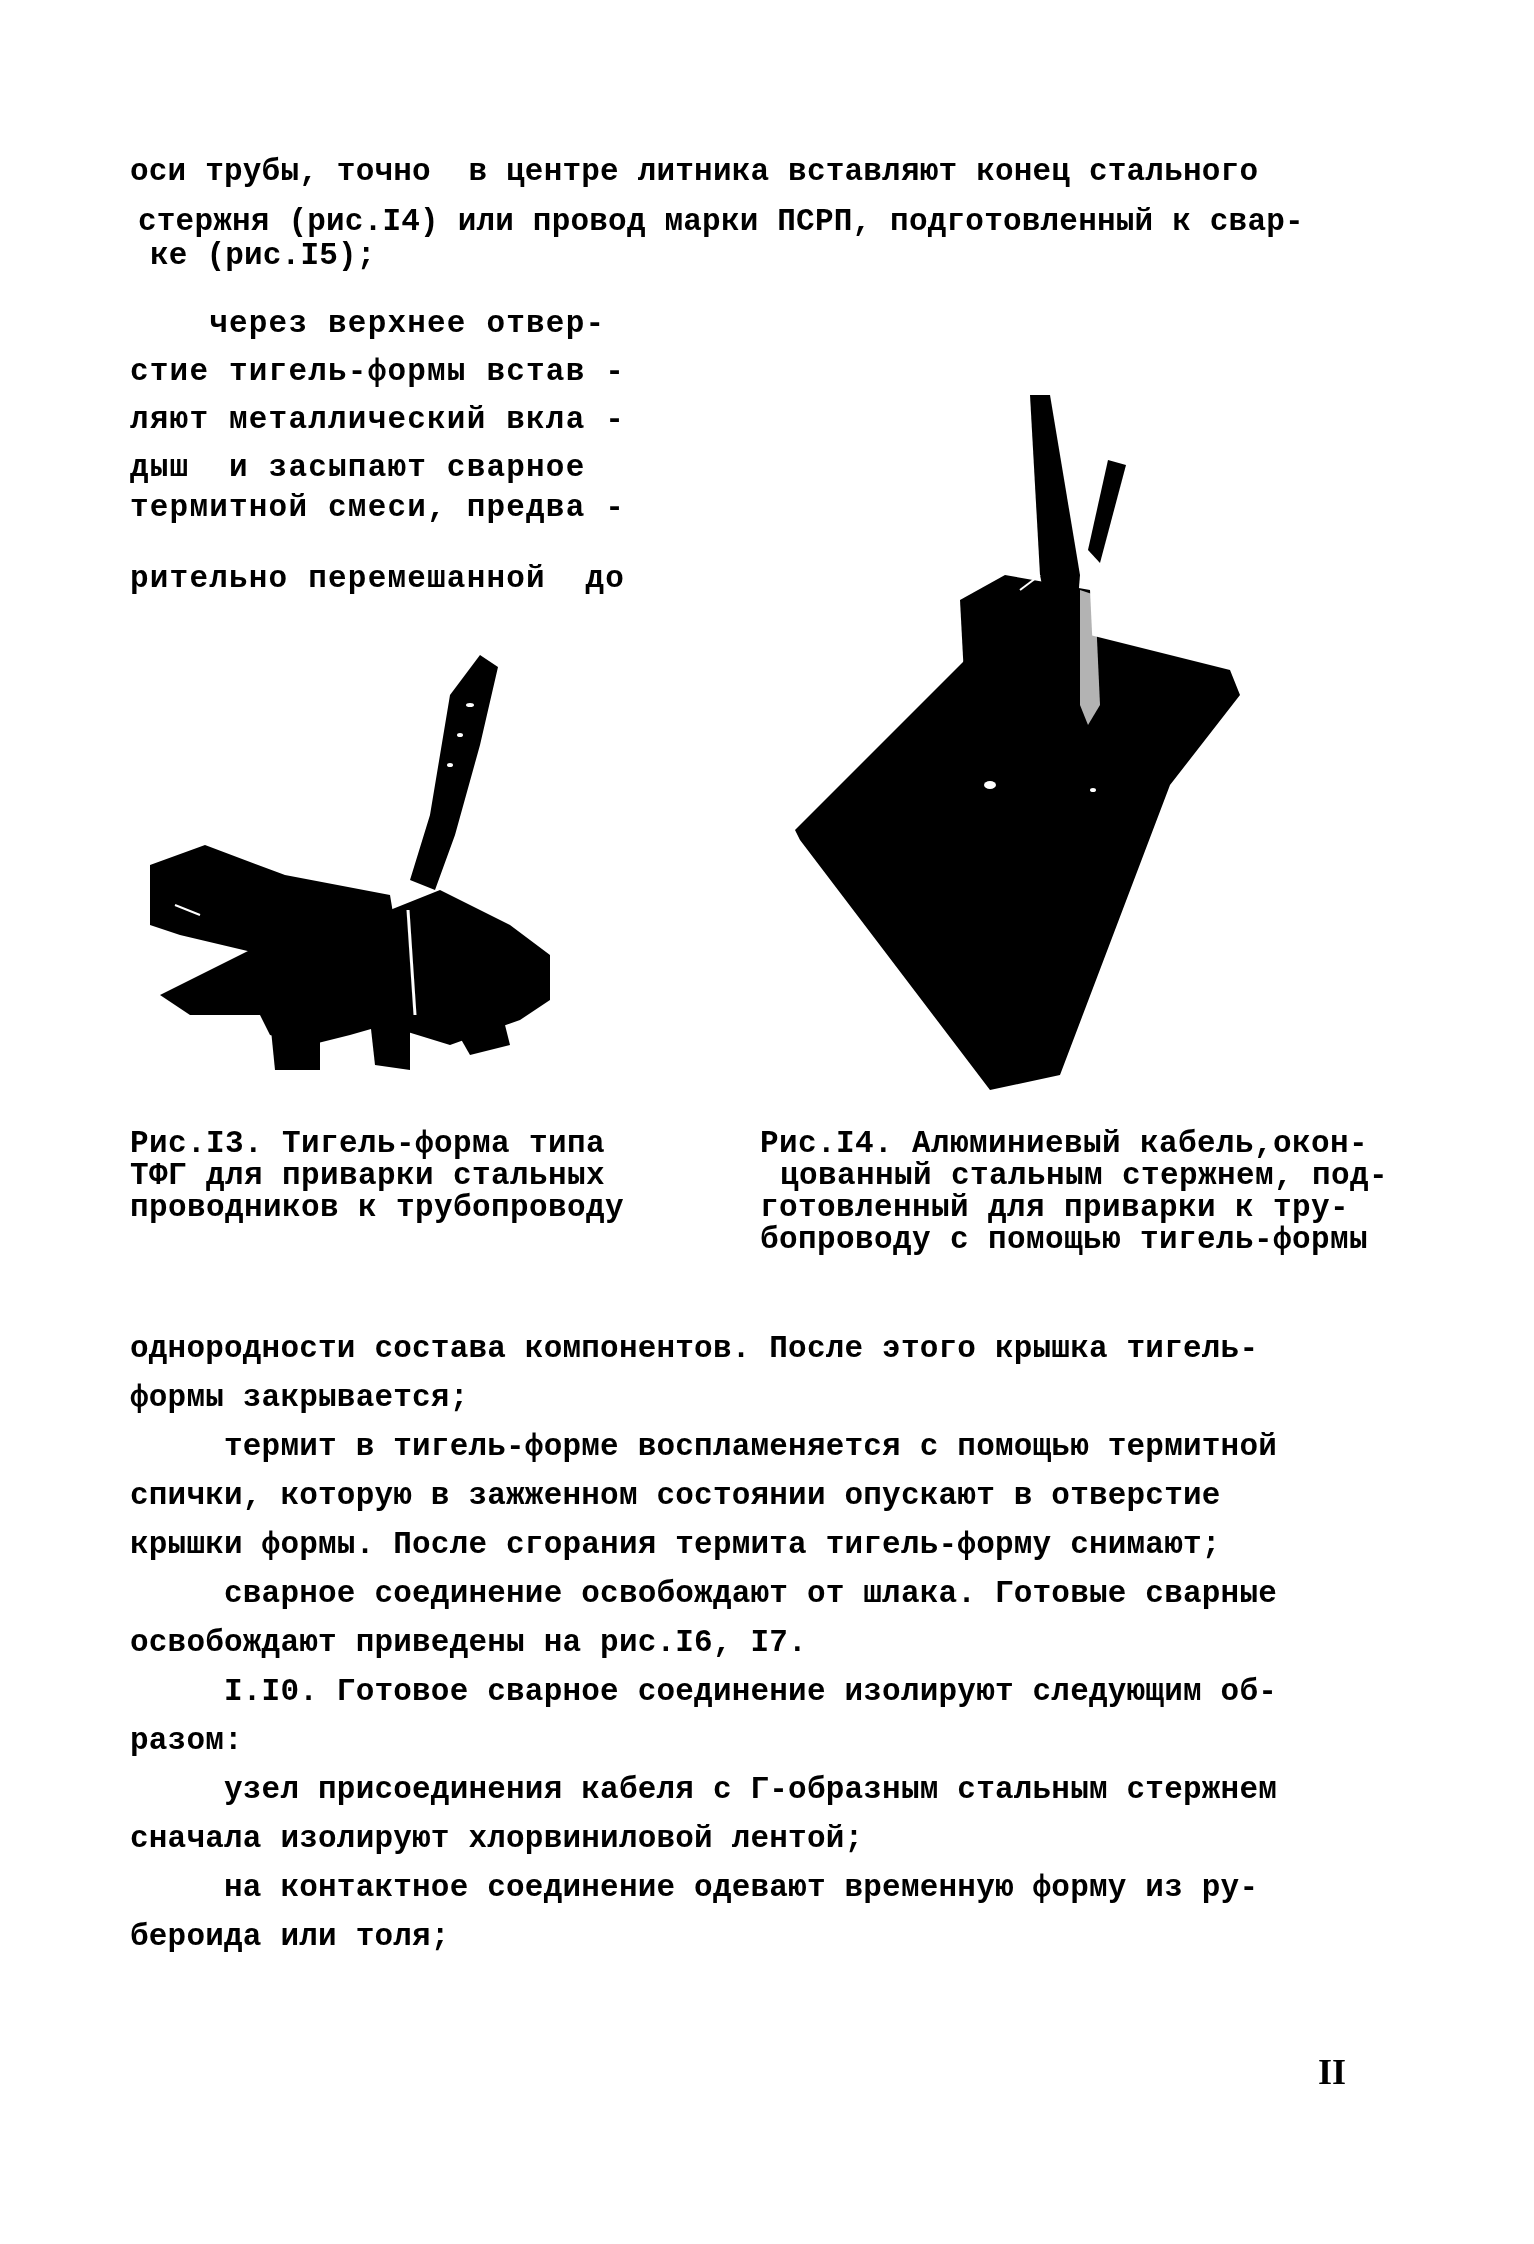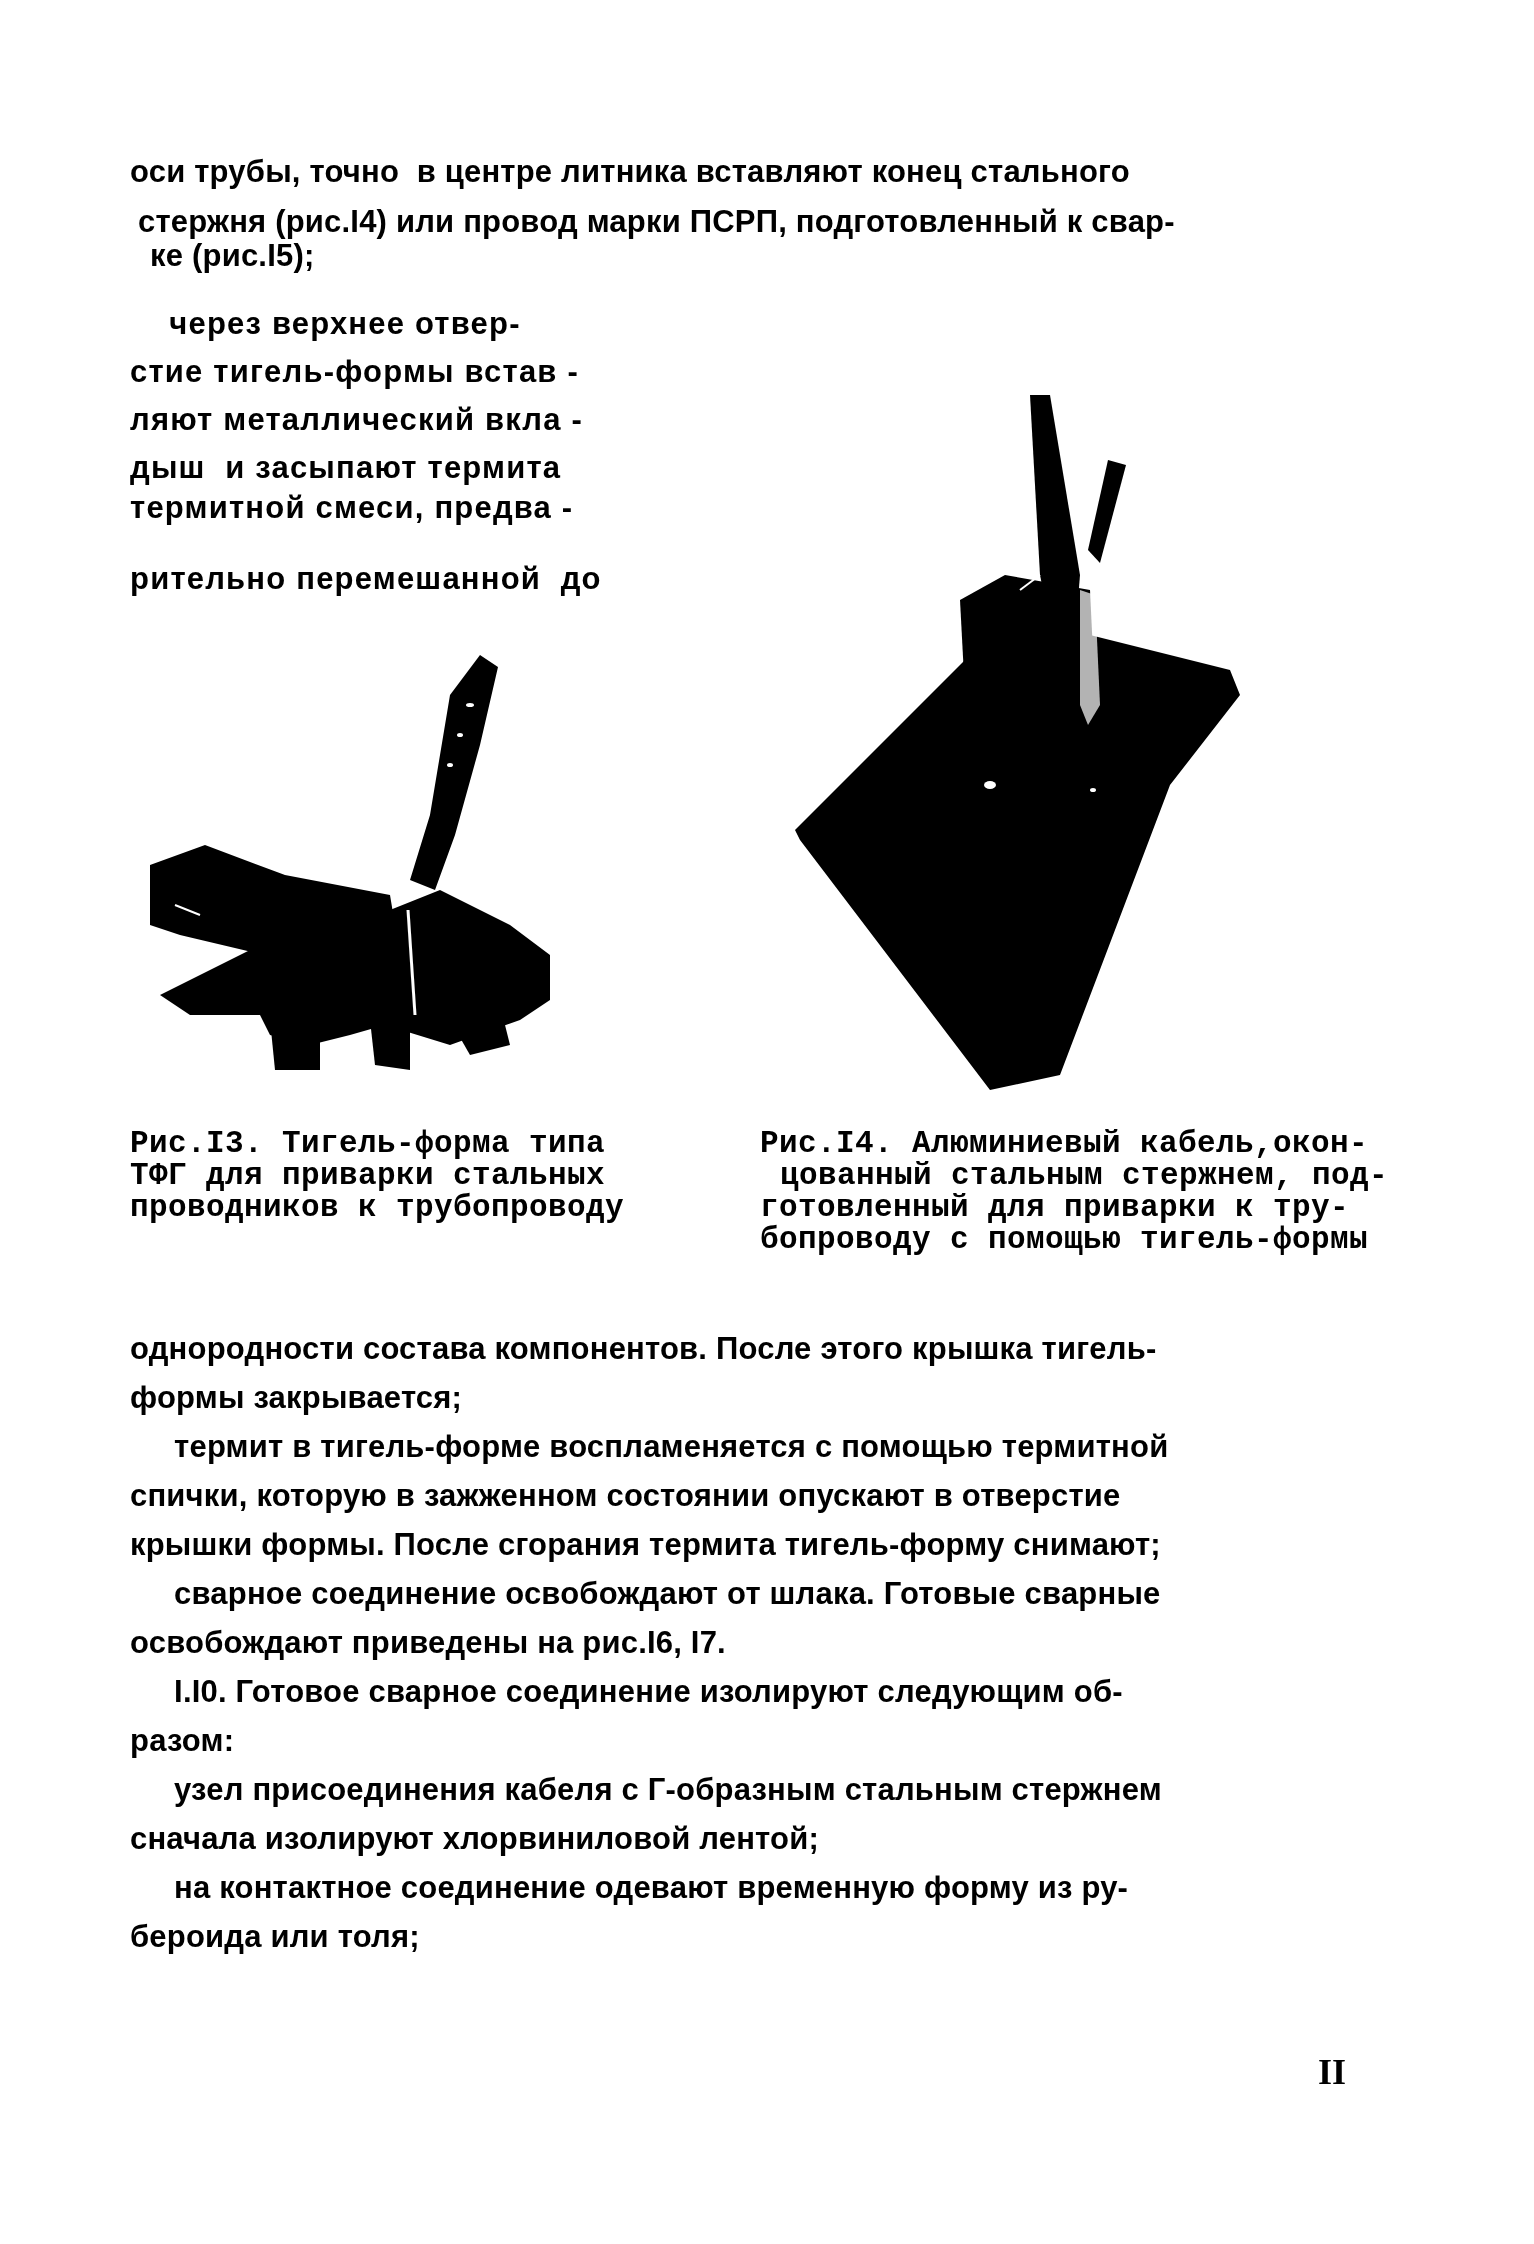--- a/index.html
+++ b/index.html
@@ -1,35 +1,35 @@
 <!DOCTYPE html>
 <html><head>
 <meta charset="utf-8">
 <style>
   html, body { margin: 0; padding: 0; background: #ffffff; }
   body { width: 1534px; height: 2244px; position: relative; overflow: hidden; color: #000; }
-  .txt { position: absolute; font-family: Liberation Sans, sans-serif; font-weight: bold; white-space: pre; line-height: 1; }
+  .txt { position: absolute; font-family: Liberation Mono, monospace; font-weight: bold; white-space: pre; line-height: 1; }
   .body-line { font-size: 31px; letter-spacing: 0.2px; }
   .col-line { font-size: 31px; letter-spacing: 1.2px; }
   .cap-line { font-family: "Liberation Mono", "DejaVu Sans Mono", monospace; font-size: 31px; letter-spacing: 0.4px; }
   .pagenum { font-family: "Liberation Serif", serif; font-size: 36px; }
   .figure { position: absolute; }
   .figure svg { width: 100%; height: 100%; display: block; }
 </style>
 </head>
 <body>
 
 <div class="txt body-line" style="left:130px; top:156px;">оси трубы, точно  в центре литника вставляют конец стального</div>
 <div class="txt body-line" style="left:138px; top:206px;">стержня (рис.I4) или провод марки ПСРП, подготовленный к свар-</div>
 <div class="txt body-line" style="left:130px; top:240px;margin-left:20px;">ке (рис.I5);</div>
 
 <div class="txt col-line" style="left:130px; top:308px;">    через верхнее отвер-</div>
 <div class="txt col-line" style="left:130px; top:356px;">стие тигель-формы встав -</div>
 <div class="txt col-line" style="left:130px; top:404px;">ляют металлический вкла -</div>
-<div class="txt col-line" style="left:130px; top:452px;">дыш  и засыпают термита</div>
+<div class="txt col-line" style="left:130px; top:452px;">дыш  и засыпают сварное</div>
 <div class="txt col-line" style="left:130px; top:492px;">термитной смеси, предва -</div>
 <div class="txt col-line" style="left:130px; top:548px;margin-top:15px;">рительно перемешанной  до</div>
 
 <div class="figure" style="left:150px; top:625px; width:440px; height:450px;">
   <svg viewBox="0 0 440 450">
 
     <polygon points="300,70 330,30 348,42 330,120 305,210 285,265 260,255 280,190" fill="#000"></polygon>
 
     <polygon points="0,240 55,220 135,250 240,270 250,330 190,360 130,350 115,330 30,310 0,300" fill="#000"></polygon>
 

